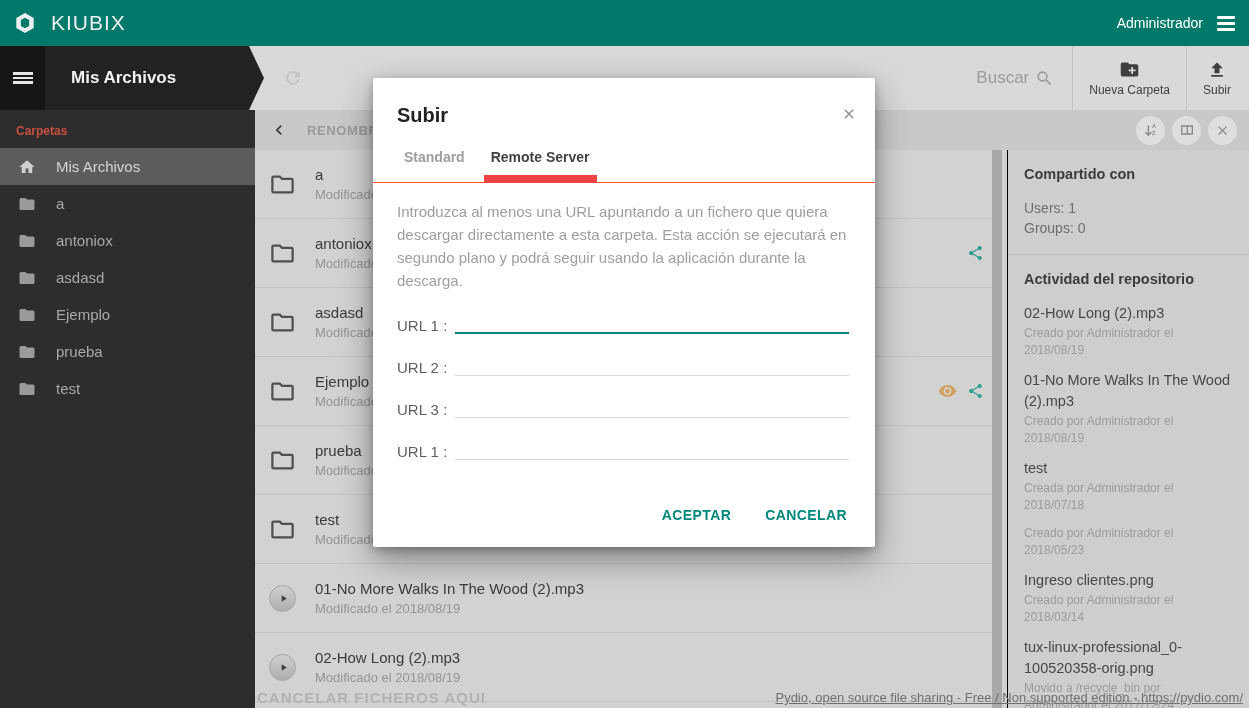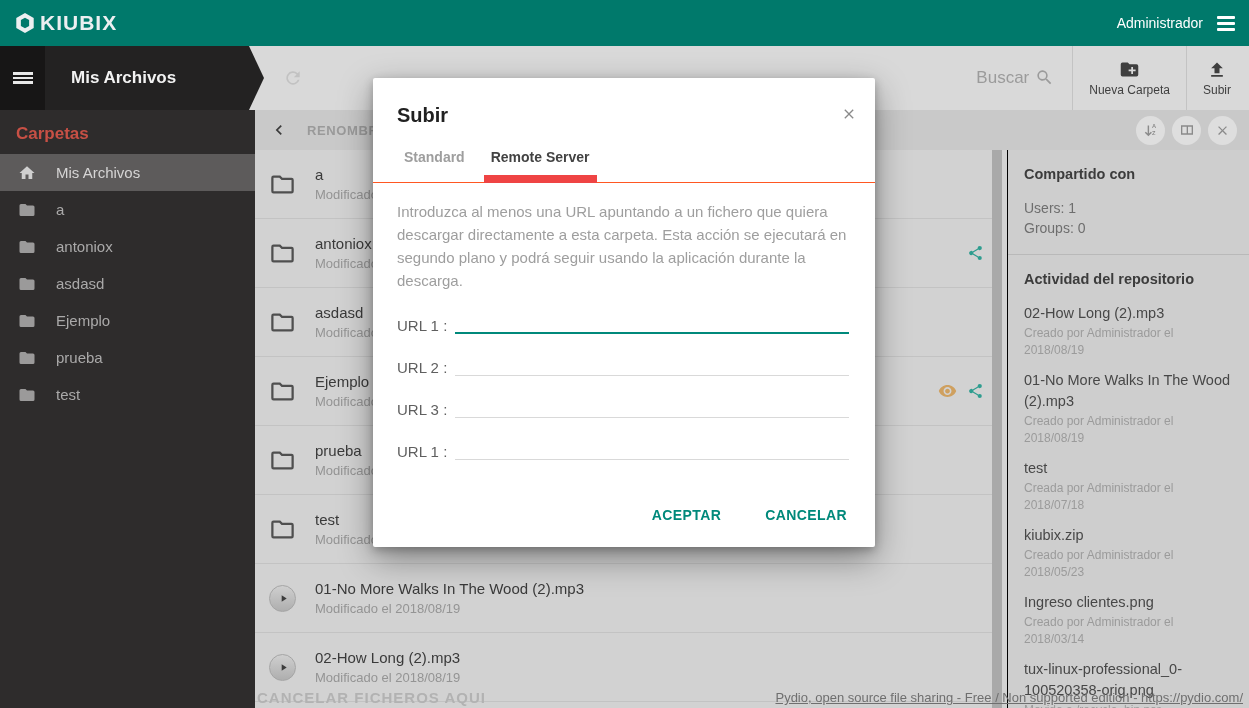--- a/index.html
+++ b/index.html
@@ -2,46 +2,46 @@
 <html><head>
 <meta charset="utf-8">
 <style>
   * { margin:0; padding:0; box-sizing:border-box; }
   html,body { width:1249px; height:708px; overflow:hidden; font-family:"Liberation Sans", sans-serif; background:#d2d2d2; }
   svg { display:block; }
 
   
   .appbar { position:absolute; left:0; top:0; width:1249px; height:46px; background:#00796b; z-index:30;
             display:flex; align-items:center; justify-content:space-between; padding:0 14px; }
-  .logo { display:flex; align-items:center; gap:4px; color:#eceff1; font-weight:bold; font-size:21px; letter-spacing:1px; }
+  .logo { display:flex; align-items:center; gap:15px; color:#eceff1; font-weight:normal; font-size:21px; letter-spacing:1px; }
   .appbar-right { display:flex; align-items:center; gap:14px; color:#fff; font-size:14px; }
   .hamb { display:flex; flex-direction:column; gap:3px; cursor:pointer; }
   .hamb i { display:block; width:18px; height:3px; background:#fff; border-radius:1px; }
 
   
   .toolbar { position:absolute; left:0; top:46px; width:1249px; height:64px; background:#d9d9d9; z-index:10;
              display:flex; align-items:center; justify-content:flex-end; }
   .refresh-btn { position:absolute; left:283px; top:22px; color:#c2c2c2; }
-  .search-group { display:flex; gap:6px; color:#9b9b9b; font-size:17px; padding:0 18px; cursor:pointer; }
+  .search-group { display:flex; align-items:center; gap:6px; color:#9b9b9b; font-size:17px; padding:0 18px; cursor:pointer; }
   .tb-sep { width:1px; height:64px; background:#c3c3c3; }
   .tb-btn { display:flex; flex-direction:column; align-items:center; justify-content:center; gap:3px;
             height:64px; padding:0 16px; cursor:pointer; color:#3f3f3f; font-size:12px; }
   .tb-btn svg { fill:#3f3f3f; }
 
   
   .ws-header { position:absolute; left:0; top:46px; width:264px; height:64px; z-index:20;
                background:#232222; clip-path:polygon(0 0, 249px 0, 264px 32px, 249px 64px, 0 64px);
                display:flex; align-items:center; }
   .ws-menu { width:45px; height:64px; background:#171616; display:flex; align-items:center; justify-content:center; cursor:pointer; flex:none; }
   .ws-menu i { display:block; width:20px; height:2.5px; background:#e8e8e8; margin:2.2px 0; }
   .ws-title { color:#f2f2f2; font-size:17px; font-weight:bold; margin-left:26px; }
 
   
   .sidebar { position:absolute; left:0; top:110px; width:255px; bottom:0; background:#2e2c2c; z-index:5; }
-  .side-section { color:#c85045; font-weight:bold; font-size:17px; padding:14px 8px 10px 16px; }
+  .side-section { color:#c85045; font-weight:bold; font-size:12px; padding:14px 8px 10px 16px; }
   .side-item { height:37px; display:flex; align-items:center; cursor:pointer; color:#aaa9a9; font-size:15px; }
   .side-item .ic { width:20px; margin:0 18px 0 18px; fill:#9b9a9a; flex:none; }
   .side-item.selected { background:#5d5b5b; color:#d6d5d5; }
   .side-item.selected .ic { fill:#d0d0d0; }
 
   
   .secondary-bar { position:absolute; left:255px; top:110px; right:0; height:40px; background:#c9c9c9; z-index:6;
                    display:flex; align-items:center; }
   .back-btn { margin-left:14px; fill:#3a3a3a; cursor:pointer; }
   .sel-action { margin-left:18px; color:#9a9a9a; font-size:13px; font-weight:bold; letter-spacing:.6px; cursor:pointer; }
@@ -89,21 +89,21 @@
   .tabs { display:flex; padding:0 0 0 24px; margin-top:22px; border-bottom:1px solid #ff5722;text-align:center; }
   .tab { font-size:14px; font-weight:bold; color:#9e9e9e; padding:0 7px 13px 7px; margin-right:12px; cursor:pointer; }
   .tab.active { color:#424242; border-bottom:8px solid #ef4444; margin-bottom:-1px; padding-bottom:10px; }
   .modal-body { padding:17px 26px 0 24px; }
   .modal-desc { font-size:15px; line-height:23px; color:#9e9e9e; }
   .url-row { display:flex; align-items:flex-end; margin-top:20px; height:22px; }
   .url-label { width:58px; font-size:15px; color:#5f5f5f; flex:none; }
   .url-input { flex:1; border:none; outline:none; background:transparent; border-bottom:1px solid #d9d9d9;
                height:21px; font-size:14px; color:#333; font-family:"Liberation Sans",sans-serif; }
   .url-input.focused { border-bottom:2px solid #00897b; }
-  .modal-actions { position:absolute; right:16px; bottom:16px; display:flex; gap:20px; }
+  .modal-actions { position:absolute; right:16px; bottom:16px; display:flex; gap:10px; }
   .text-btn { border:none; background:none; color:#00897b; font-weight:bold; font-size:14px;
               letter-spacing:.4px; padding:8px 12px; cursor:pointer; font-family:"Liberation Sans",sans-serif; }
 </style>
 </head>
 <body>
 
 <div class="appbar">
   <div class="logo">
     <span>
       <svg width="22" height="22" viewBox="0 0 24 24" fill="#eceff1">
@@ -392,21 +392,20 @@
         </div>
         <div class="act-item">
           <div class="act-title">01-No More Walks In The Wood (2).mp3</div>
           <div class="act-desc">Creado por Administrador el 2018/08/19</div>
         </div>
         <div class="act-item">
           <div class="act-title">test</div>
           <div class="act-desc">Creada por Administrador el 2018/07/18</div>
         </div>
         <div class="act-item">
-          <div class="act-title">kiubix.zip</div>
           <div class="act-desc">Creado por Administrador el 2018/05/23</div>
         </div>
         <div class="act-item">
           <div class="act-title">Ingreso clientes.png</div>
           <div class="act-desc">Creado por Administrador el 2018/03/14</div>
         </div>
         <div class="act-item">
           <div class="act-title">tux-linux-professional_0-100520358-orig.png</div>
           <div class="act-desc">Movido a /recycle_bin por Administrador el 2017/12/24</div>
         </div>

